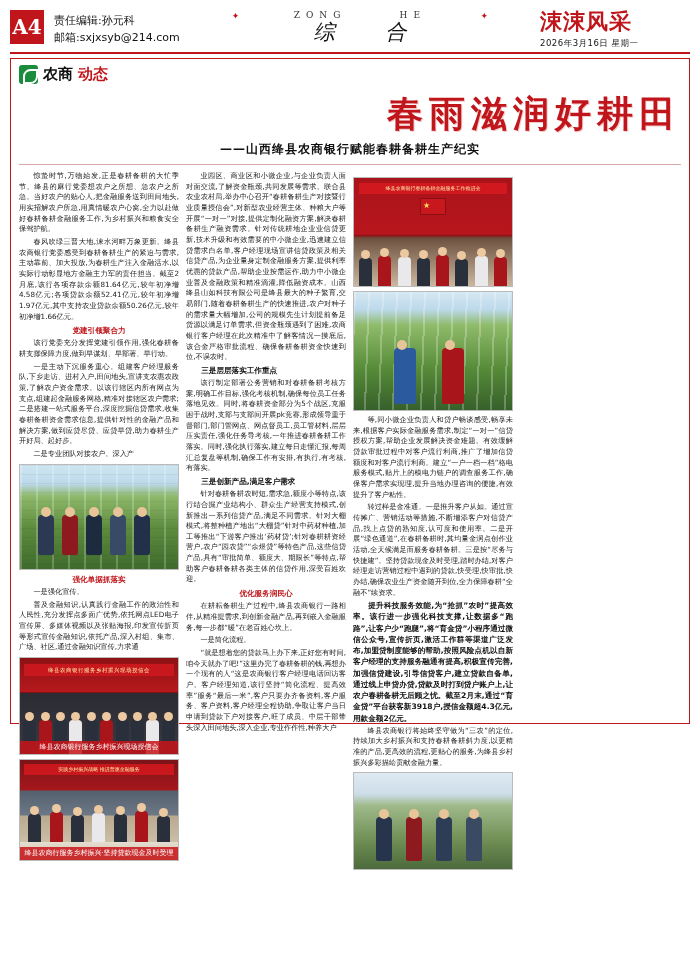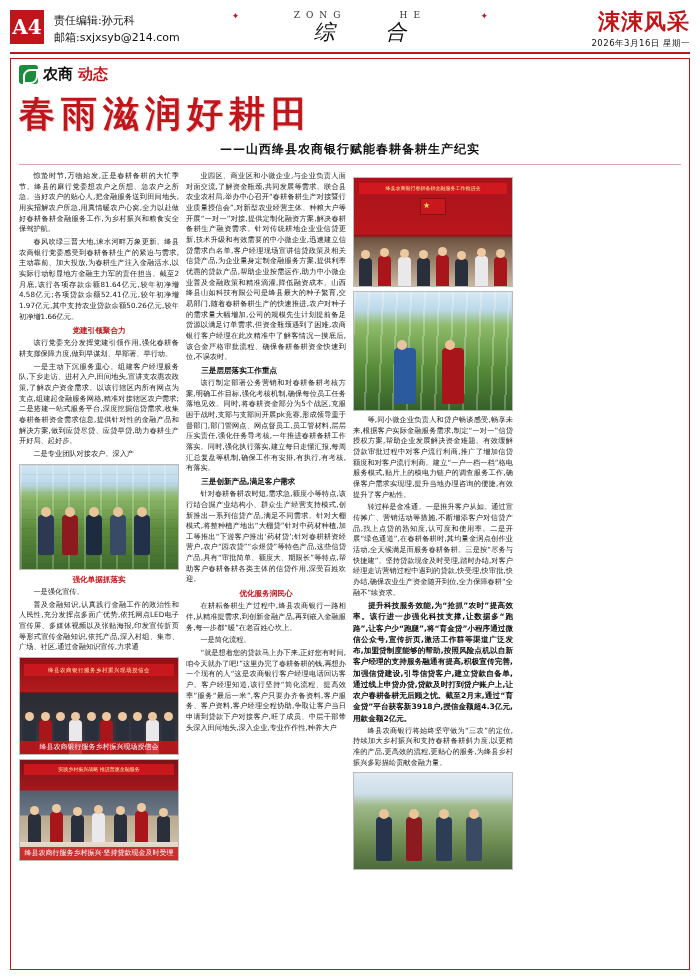--- a/index.html
+++ b/index.html
@@ -70,21 +70,20 @@
     font-style: italic;
   }
   .mc-star {
     position: absolute;
     left: 52px; top: 3px;
     font-size: 9px;
     color: #c0161b;
   }
   .mc-star2 { left: auto; right: 52px; }
   .masthead-right {
-    text-align: right;
     padding-top: 2px;
     min-width: 150px;
   }
   .paper-name {
     font-size: 22px;
     font-weight: bold;
     color: #c0161b;
     font-family: "DejaVu Serif", "Liberation Serif", serif;
     letter-spacing: 1px;
     line-height: 1;
@@ -95,21 +94,21 @@
     margin-top: 6px;
     letter-spacing: 0.5px;
   }
 
   
   .frame {
     position: relative;
     margin-top: 4px;
     border: 1px solid #c0161b;
     padding: 6px 8px 6px 8px;
-    height: 912px;
+    height: 666px;
   }
 
   
   .section-logo {
     display: flex;
     align-items: center;
     gap: 5px;
     margin-bottom: 2px;
   }
   .leaf-mark {
@@ -124,21 +123,21 @@
     left: 4px; top: 4px;
     width: 11px; height: 11px;
     border: 2px solid #fff;
     border-radius: 50% 0 50% 0;
   }
   .sl-a { font-size: 15px; font-weight: bold; color: #111; font-family: "DejaVu Serif","Liberation Serif",serif; }
   .sl-b { font-size: 15px; font-weight: bold; color: #c0161b; font-family: "DejaVu Serif","Liberation Serif",serif; }
 
   
   .headline {
-    text-align: left;
+    text-align: right;
     font-size: 36px;
     font-weight: bold;
     color: #c0161b;
     font-family: "DejaVu Serif", "Liberation Serif", serif;
     letter-spacing: 6px;
     margin: 6px 0 2px 0;
     text-shadow: 1px 1px 0 #f3c9ca;
   }
   .subheadline {
     text-align: center;

